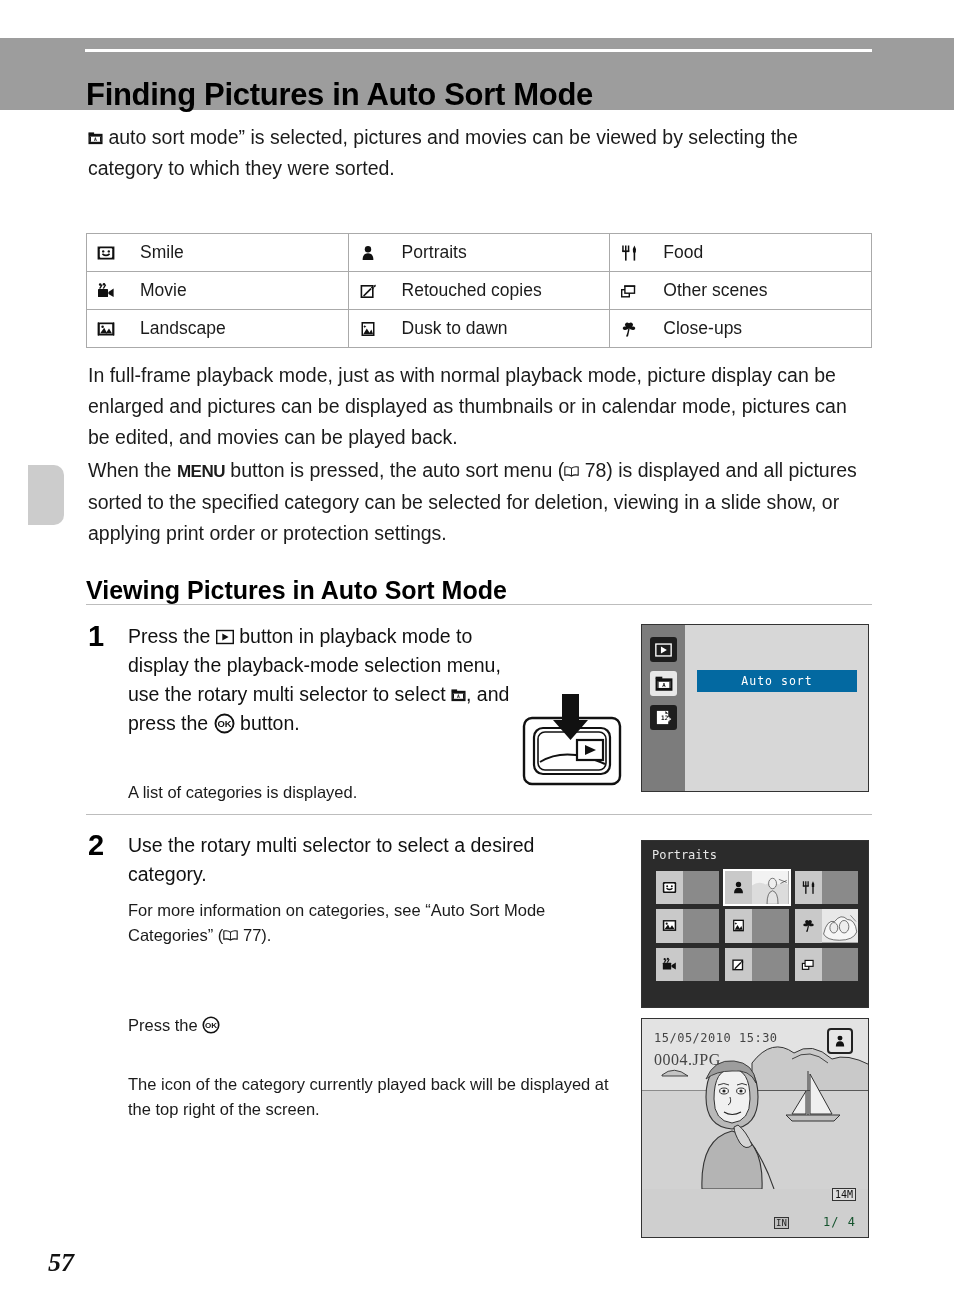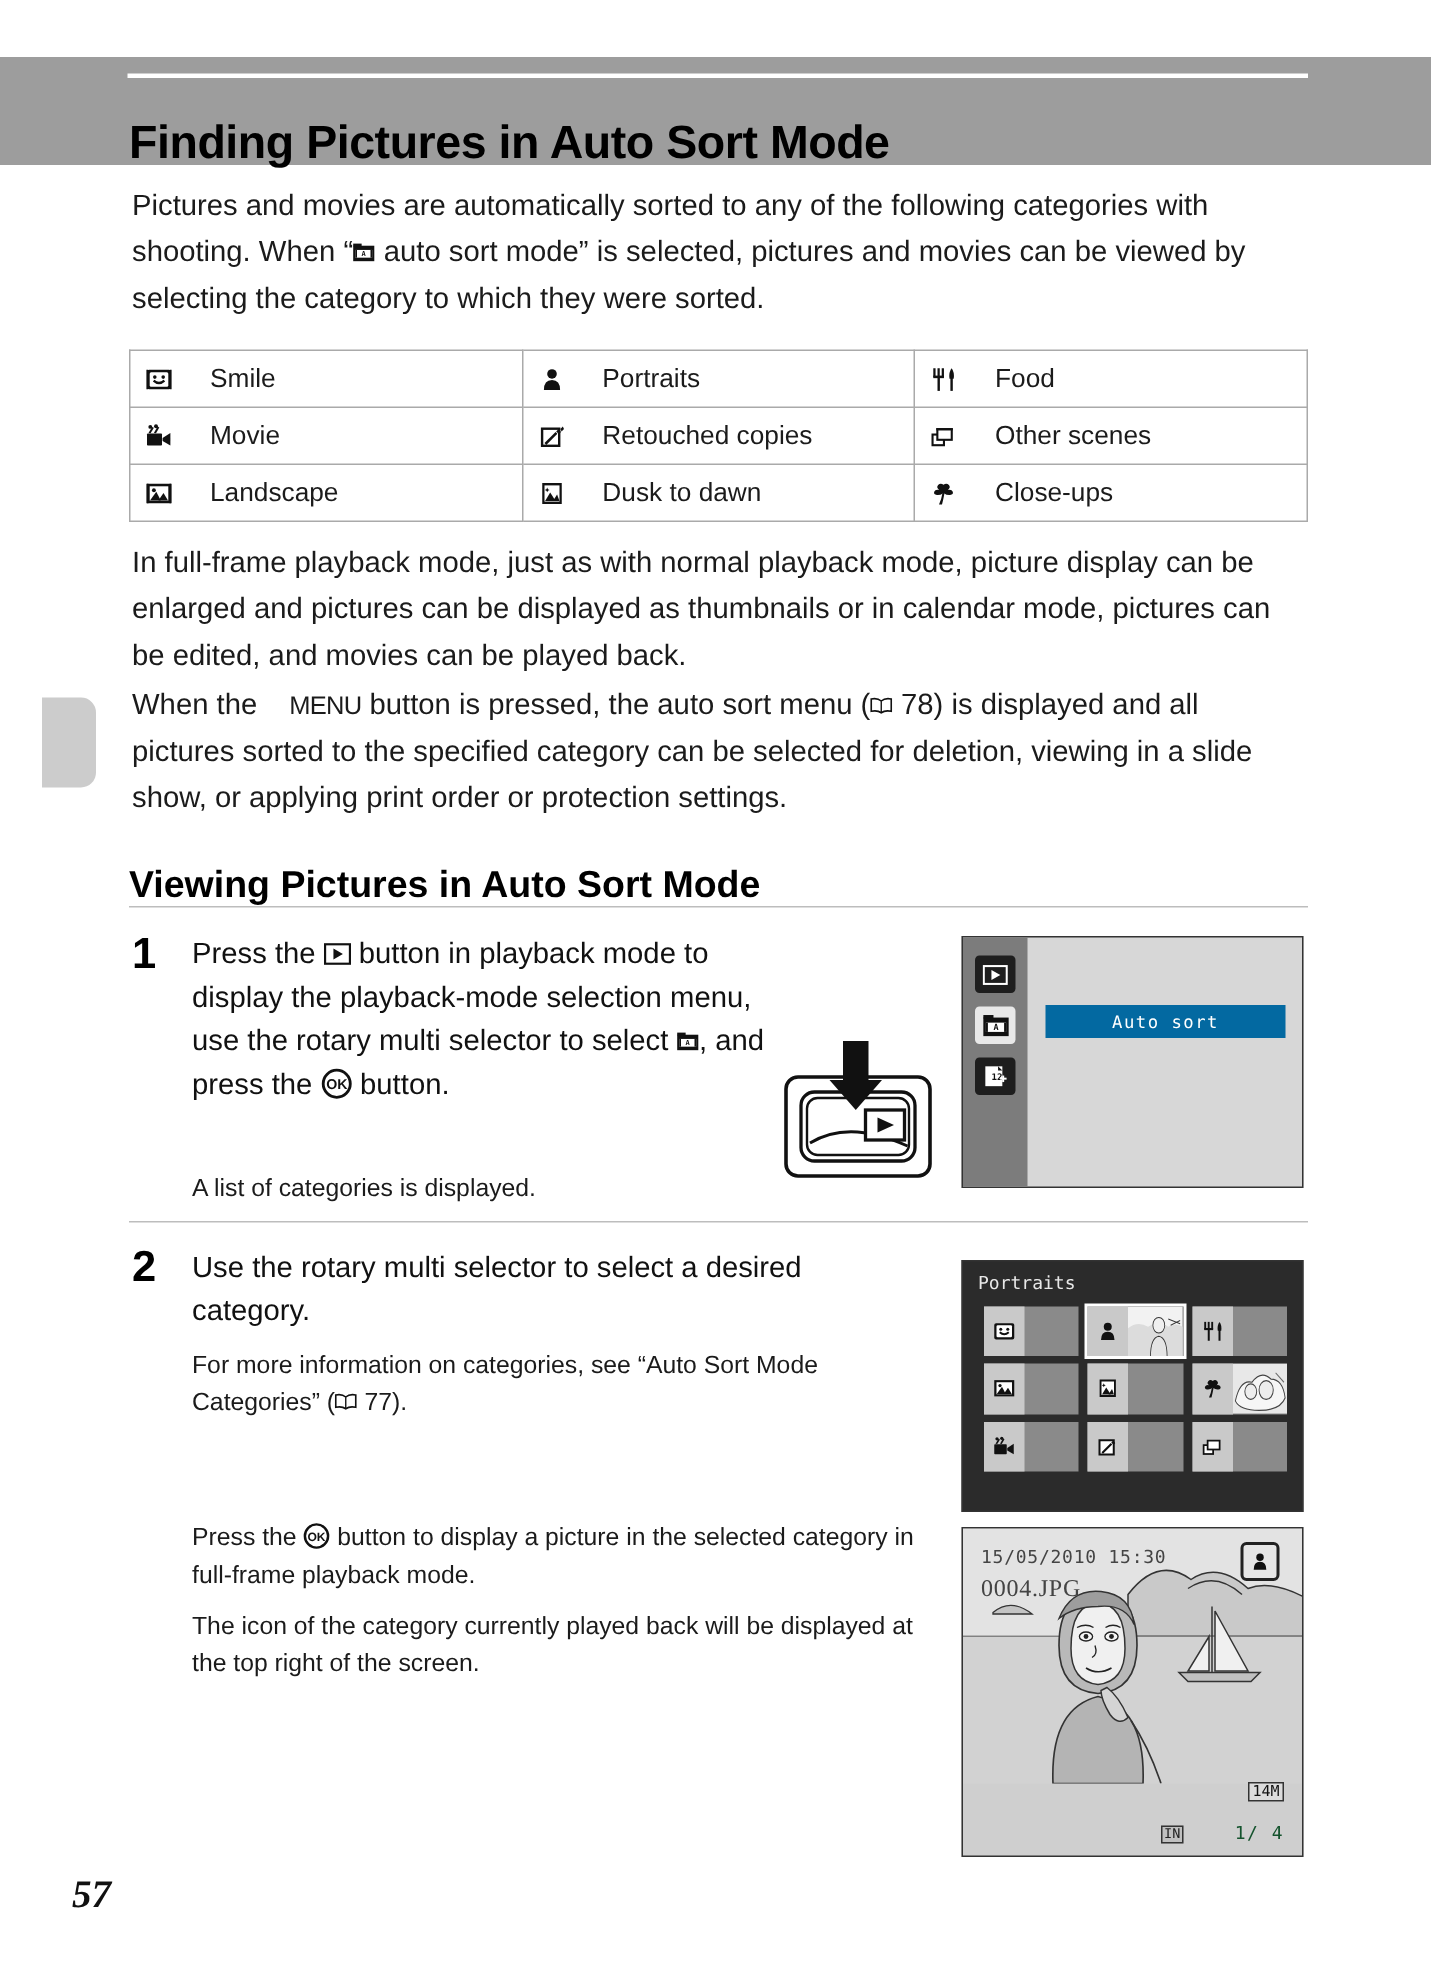--- a/index.html
+++ b/index.html
@@ -96,21 +96,21 @@
 
   
   .ic {
     display:inline-block; vertical-align:-3px;
     width:18px; height:18px; position:relative;
   }
   .ic svg { display:block; width:100%; height:100%; }
   .ic-sm { width:15px; height:15px; vertical-align:-2px; }
   .ic-lg { width:21px; height:21px; vertical-align:-4px; }
   .menu-word {
-    font-weight:normal; font-size:17px; letter-spacing:-0.5px;margin-left:16px;
+    font-weight:bold; font-size:17px; letter-spacing:-0.5px;
   }
 
   
   .cam-illus {
     position:absolute; left:521px; top:690px; width:108px; height:98px;
   }
 
   
   .screen {
     position:absolute; border:1px solid #333;
@@ -190,21 +190,21 @@
 </head>
 <body>
 
 <div class="header-band"></div>
 <div class="header-rule"></div>
 <h1 class="page-title">Finding Pictures in Auto Sort Mode</h1>
 
 <div class="side-tab"></div>
 
 <p class="body intro">
-  <span>Pictures and movies are automatically sorted to any of the following categories with shooting. When “</span><span class="ic ic-sm"><svg viewBox="0 0 16 16">
+  <span class="ic ic-sm"><svg viewBox="0 0 16 16">
         <rect x="0.5" y="3" width="15" height="11" fill="#111"></rect>
         <rect x="0.5" y="1.5" width="6" height="2" fill="#111"></rect>
         <rect x="2" y="6" width="12" height="5.5" fill="#fff"></rect>
         <text x="8" y="10.6" font-size="5" text-anchor="middle" fill="#111" font-family="DejaVu Sans Mono, monospace" font-weight="bold">A</text>
         <rect x="2" y="6" width="1.2" height="5.5" fill="#111"></rect>
         <rect x="12.8" y="6" width="1.2" height="5.5" fill="#111"></rect>
       </svg></span><span> auto sort mode” is selected, pictures and movies can be viewed by selecting the category to which they were sorted.</span>
 </p>
 
 <table class="cat-table">
@@ -553,21 +553,21 @@
 <div class="step-sub" id="step2-sub">
   <span>For more information on categories, see “Auto Sort Mode Categories” (</span><span class="ic ic-sm"><svg viewBox="0 0 18 14">
         <path d="M9 3.2 Q6 0.6 1 1.6 L1 11.4 Q6 10.4 9 12.6 Q12 10.4 17 11.4 L17 1.6 Q12 0.6 9 3.2 Z" fill="none" stroke="#111" stroke-width="1.3"></path>
         <line x1="9" y1="3.4" x2="9" y2="12.4" stroke="#111" stroke-width="1.1"></line>
       </svg></span> <span>77</span><span>).</span>
 </div>
 <div class="step-sub" id="step2-sub2">
   <span>Press the </span><span class="ic"><svg viewBox="0 0 20 20">
         <circle cx="10" cy="10" r="8.6" fill="none" stroke="#111" stroke-width="1.8"></circle>
         <text x="10" y="13.4" font-size="9" text-anchor="middle" fill="#111" font-family="Liberation Sans, sans-serif" font-weight="bold">OK</text>
-      </svg></span><span> button to display a picture in the selected category in full-frame playback mode.</span>
+      </svg></span>
 </div>
 <div class="step-sub" id="step2-sub3">The icon of the category currently played back will be displayed at the top right of the screen.</div>
 
 <div class="screen" id="screen3">
   <svg viewBox="0 0 228 170" width="228" height="170" style="position:absolute;left:0;top:0;">
     <rect width="228" height="170" fill="#d8d8d8"></rect>
     <rect y="0" width="228" height="72" fill="#e3e3e3"></rect>
     <path d="M110 44 Q130 18 152 34 Q170 22 190 40 Q205 34 228 46 L228 72 L110 72 Z" fill="#c9c9c9" stroke="#333" stroke-width="1"></path>
     <path d="M150 40 Q168 28 186 44" fill="none" stroke="#333" stroke-width="0.9"></path>
     <path d="M20 56 Q32 46 46 57 L20 57 Z" fill="#c4c4c4" stroke="#333" stroke-width="0.9"></path>

